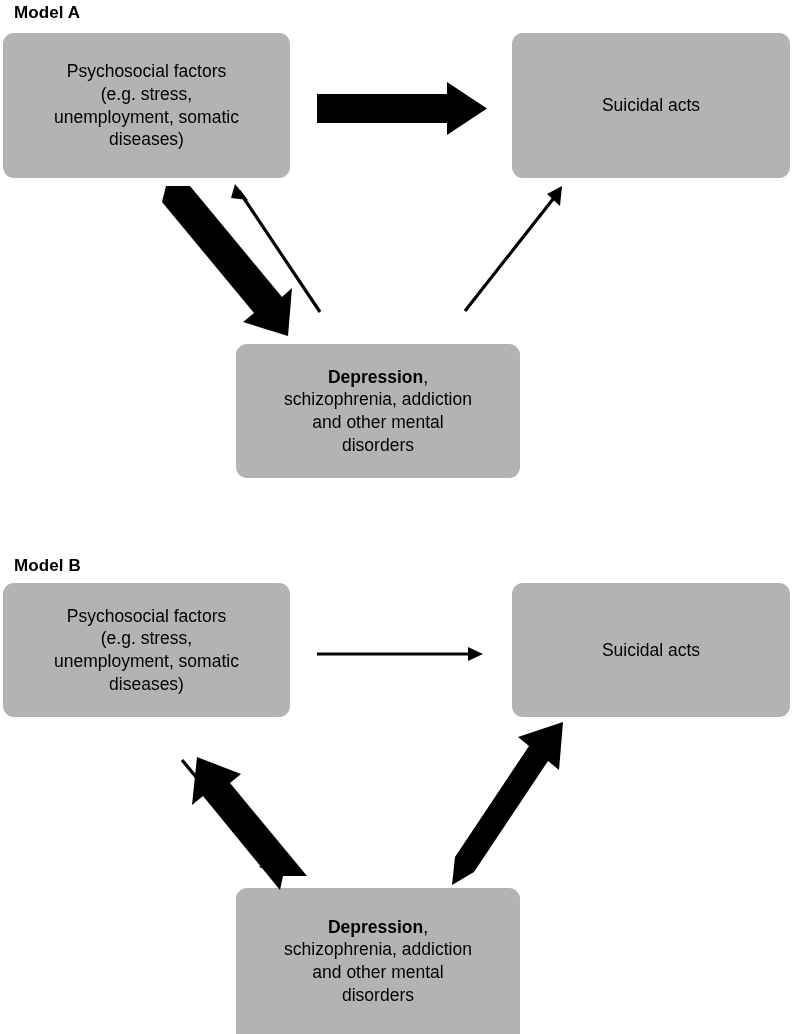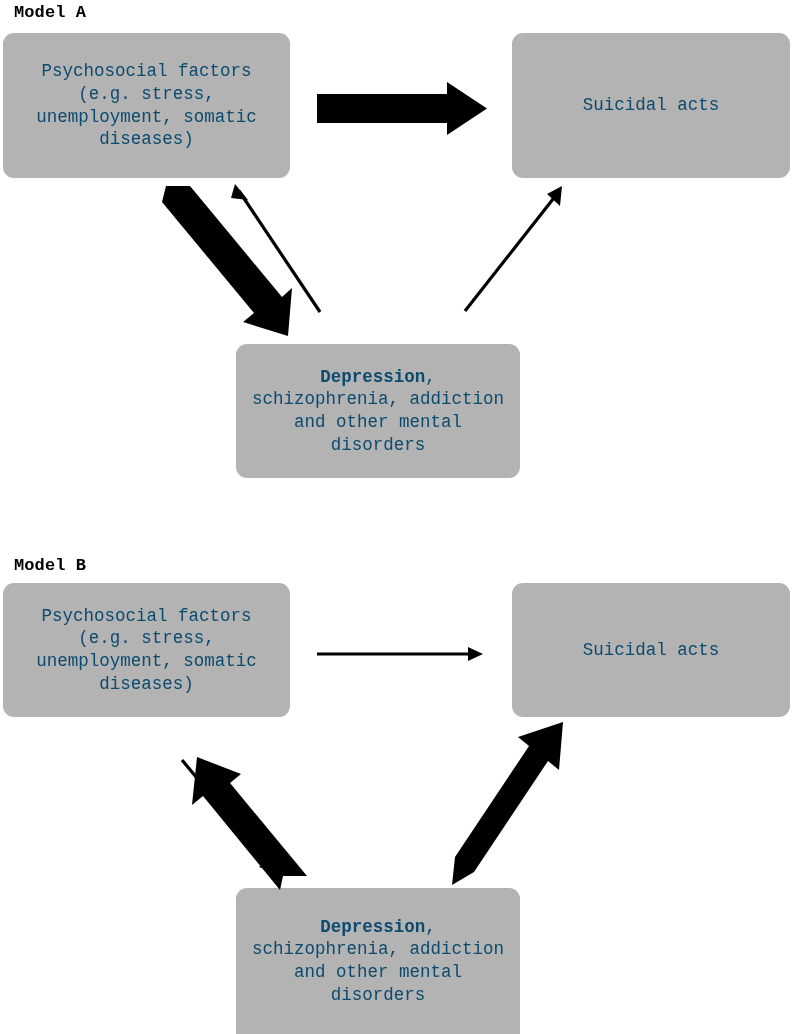--- a/index.html
+++ b/index.html
@@ -10,40 +10,39 @@
   body {
     font-family: "Liberation Sans", sans-serif;
     -webkit-font-smoothing: antialiased;
   }
   #canvas {
     position: relative;
     width: 800px;
     height: 1034px;
     background: #ffffff;
     overflow: hidden;
-    font-family: Liberation Mono, monospace;
   }
   .model-title {
     position: absolute;
     font-size: 17px;
     font-weight: bold;
     color: #000000;
     letter-spacing: 0.1px;
     white-space: nowrap;
   }
   .node-box {
     position: absolute;
     background: #b3b3b3;
     border-radius: 11px;
     display: flex;
     align-items: center;
     justify-content: center;
     text-align: center;
     box-sizing: border-box;
-    color: #0c4a6e;
+    color: #000000;
     font-size: 17.5px;
     line-height: 1.30;
     padding: 4px 8px;
   }
   .node-box .txt {
     display: block;
     width: 100%;
     white-space: pre-line;
   }
   .node-box .bold-lead {

